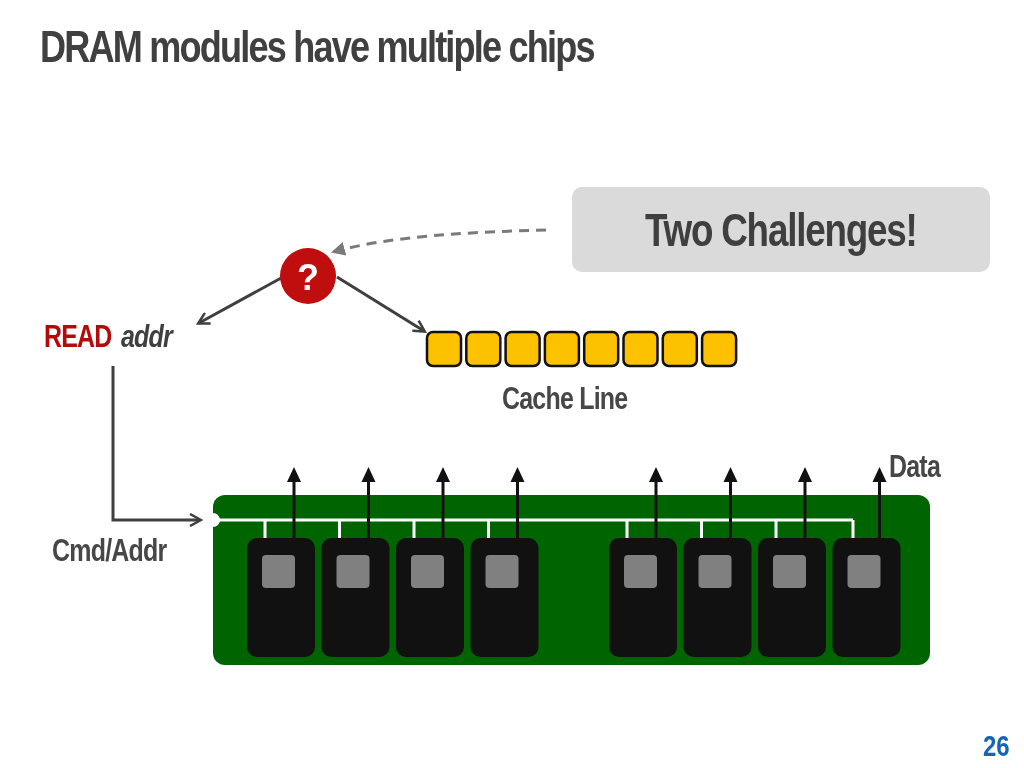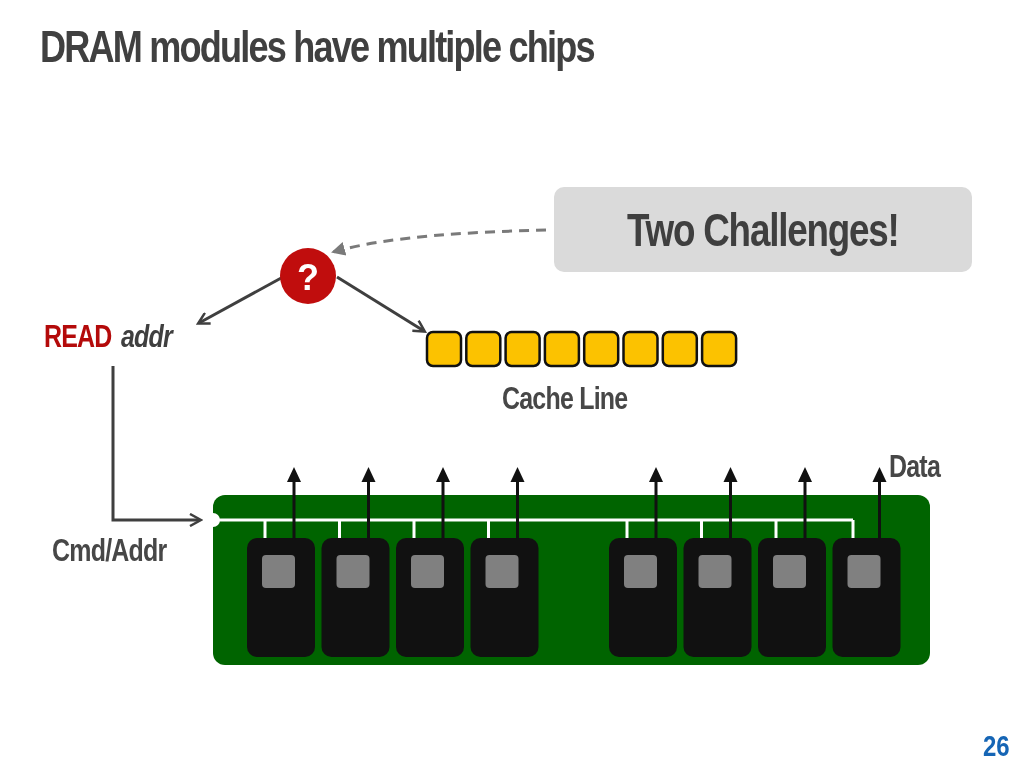--- a/index.html
+++ b/index.html
@@ -1,21 +1,21 @@
 <!DOCTYPE html>
 <html><head>
   <meta charset="utf-8">
   <style>
     html, body { margin: 0; padding: 0; background: #ffffff; }
     body { width: 1024px; height: 768px; position: relative; overflow: hidden;
            font-family: "Liberation Sans", sans-serif; }
     .title { position: absolute; left: 40px; top: 22px; font-size: 44px; font-weight: bold;
              color: #404040; letter-spacing: -2.2px; transform: scaleX(0.82); transform-origin: left top;
              white-space: nowrap; }
-    .callout { position: absolute; left: 554px; top: 187px; width: 418px; height: 85px;
+    .callout { position: absolute; left: 572px; top: 187px; width: 418px; height: 85px;
                background: #dadada; border-radius: 10px; display: flex; align-items: center; justify-content: center; }
     .callout span { font-size: 46px; font-weight: bold; color: #3f3f3f; letter-spacing: -1.5px;
                     transform: scaleX(0.8); white-space: nowrap; display: inline-block; }
     .label { position: absolute; font-weight: bold; white-space: nowrap; transform-origin: left top; }
     .read { left: 44px; top: 318px; font-size: 32px; color: #b40a0a; transform: scaleX(0.78); letter-spacing: -1px; }
     .addr { left: 121px; top: 318px; font-size: 32px; color: #3f3f3f; font-style: italic; transform: scaleX(0.78); letter-spacing: -1px; }
     .cacheline { left: 502px; top: 380px; font-size: 32px; color: #474747; transform: scaleX(0.78); letter-spacing: -1px; }
     .data { left: 889px; top: 448px; font-size: 32px; color: #474747; transform: scaleX(0.78); letter-spacing: -1px; }
     .cmd { left: 52px; top: 532px; font-size: 32px; color: #474747; transform: scaleX(0.78); letter-spacing: -1px; }
     .page { position: absolute; left: 983px; top: 729px; font-size: 30px; font-weight: bold; color: #1565b5;

